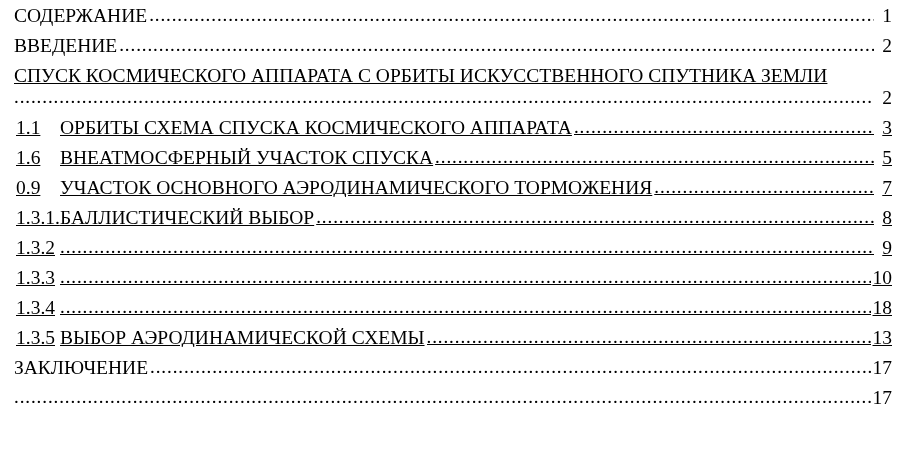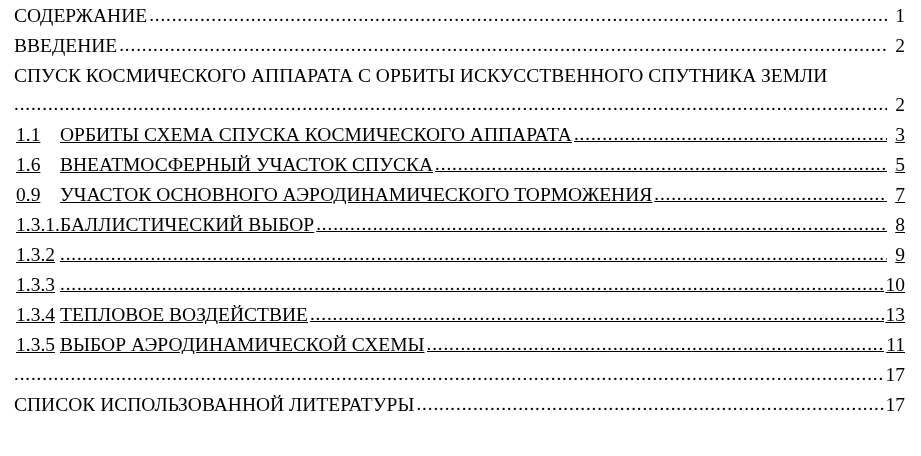--- a/index.html
+++ b/index.html
@@ -10,21 +10,21 @@
   body {
     width: 921px;
     height: 456px;
     font-family: "Liberation Serif", serif;
     color: #000000;
     overflow: hidden;
   }
   .toc {
     position: relative;
     width: 921px;
-    padding: 6px 16px 0 14px;
+    padding: 6px 29px 0 14px;
     box-sizing: border-box;
   }
   .toc-entry {
     display: flex;
     align-items: baseline;
     width: 100%;
     font-size: 19.5px;
     line-height: 1.0;
     margin-bottom: 10.5px;
     white-space: nowrap;
@@ -65,21 +65,22 @@
     display: flex;
     align-items: baseline;
     width: 100%;
     font-size: 19.5px;
     line-height: 1.0;
     margin-bottom: 10.5px;
     white-space: nowrap;
     overflow: hidden;
   }
   .noleader {
-    margin-bottom: 9px;
+    margin-bottom: 2px;
+    text-decoration: underline;
   }
 </style>
 </head>
 <body>
 
 <div class="toc">
     <div class="toc-entry lvl1">
       <span class="title">СОДЕРЖАНИЕ</span>
       <span class="leader">........................................................................................................................................................................................................</span>
       <span class="page">1</span>
@@ -125,32 +126,31 @@
       <span class="leader">........................................................................................................................................................................................................</span>
       <span class="page">9</span>
     </div>
     <div class="toc-entry lvl2">
       <span class="num">1.3.3</span>
       <span class="leader">........................................................................................................................................................................................................</span>
       <span class="page">10</span>
     </div>
     <div class="toc-entry lvl2">
       <span class="num">1.3.4</span>
-      <span class="title">ТЕПЛОВОЕ ВОЗДЕЙСТВИЕ</span>
       <span class="leader">........................................................................................................................................................................................................</span>
-      <span class="page">13</span>
+      <span class="page">18</span>
     </div>
     <div class="toc-entry lvl2">
       <span class="num">1.3.5</span>
       <span class="title">ВЫБОР АЭРОДИНАМИЧЕСКОЙ СХЕМЫ</span>
       <span class="leader">........................................................................................................................................................................................................</span>
-      <span class="page">11</span>
+      <span class="page">13</span>
     </div>
     <div class="toc-entry lvl1">
+      <span class="title">ЗАКЛЮЧЕНИЕ</span>
       <span class="leader">........................................................................................................................................................................................................</span>
       <span class="page">17</span>
     </div>
     <div class="toc-entry lvl1">
-      <span class="title">СПИСОК ИСПОЛЬЗОВАННОЙ ЛИТЕРАТУРЫ</span>
       <span class="leader">........................................................................................................................................................................................................</span>
       <span class="page">17</span>
     </div>
   </div>
 
 </body></html>

